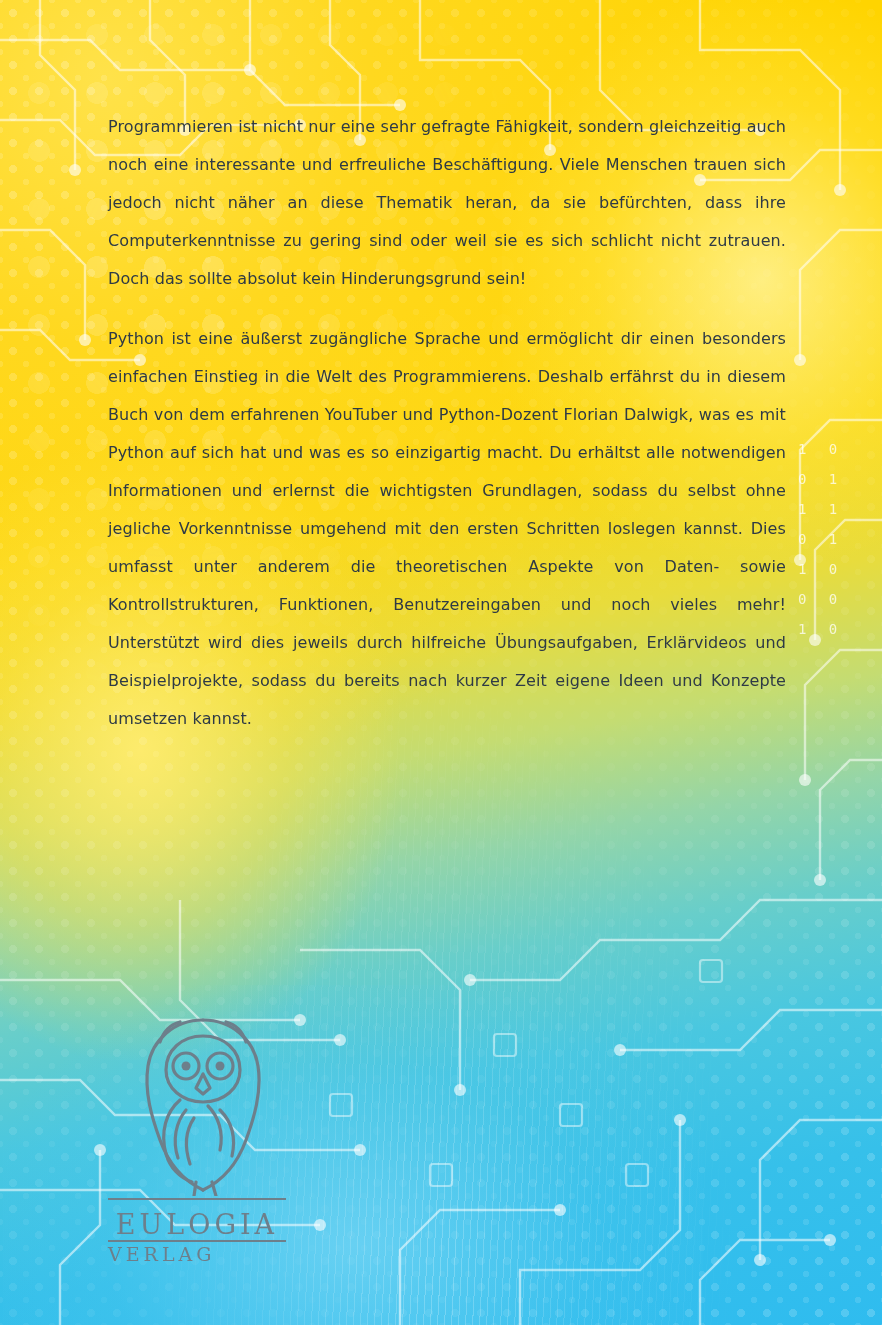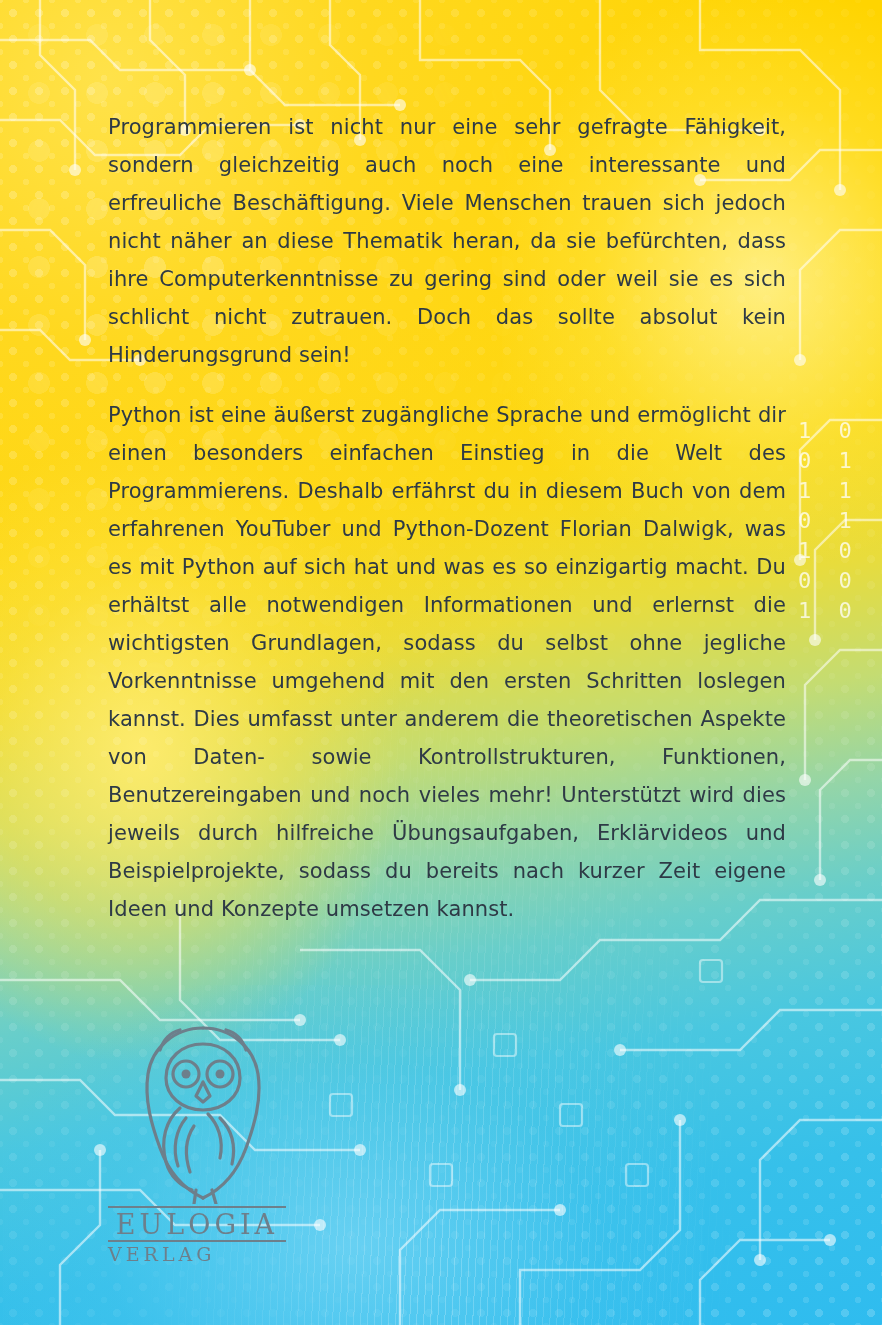--- a/index.html
+++ b/index.html
@@ -104,43 +104,43 @@
       rgba(255,255,255,0) 1px,
       rgba(255,255,255,0) 7px);
     -webkit-mask-image: radial-gradient(ellipse 40% 70% at 50% 95%, rgba(0,0,0,0.95) 0%, rgba(0,0,0,0.25) 55%, rgba(0,0,0,0) 85%);
             mask-image: radial-gradient(ellipse 40% 70% at 50% 95%, rgba(0,0,0,0.95) 0%, rgba(0,0,0,0.25) 55%, rgba(0,0,0,0) 85%);
   }
 
   
   .binary {
     position: absolute;
     right: 14px;
-    top: 416px;
+    top: 434px;
     width: 70px;
     font-family: "DejaVu Sans Mono", monospace;
-    font-size: 22px;
+    font-size: 14px;
     line-height: 30px;
     color: rgba(255,255,255,0.75);
     letter-spacing: 7px;
     pointer-events: none;
     white-space: pre;
   }
 
   
   .content {
     position: absolute;
     left: 108px;
     top: 108px;
     width: 678px;
   }
   .para {
     margin: 0 0 22px 0;
     color: #2e3a46;
     font-family: "DejaVu Sans", sans-serif;
-    font-size: 21px;
+    font-size: 16px;
     line-height: 38px;
     text-align: justify;
     text-justify: inter-word;
     letter-spacing: 0.1px;
   }
   .para:last-of-type { margin-bottom: 1px; }
 
   .tagline {
     margin: 44px 0 0 70px;
     color: #d02626;
@@ -157,21 +157,21 @@
     bottom: 60px;
     width: 200px;
     color: #6d7f8b;
   }
   .logo-owl { display: block; }
   .logo-name-box {
     margin-top: 2px;
     border-top: 2px solid #6d7f8b;
     border-bottom: 2px solid #6d7f8b;
     text-align: center;
-    padding: 3px 0 1px 0;
+    padding: 11px 0 1px 0;
     width: 178px;
   }
   .logo-name {
     font-family: "DejaVu Serif", serif;
     font-size: 27px;
     letter-spacing: 4px;
     color: #6d7f8b;
     line-height: 1.05;
   }
   .logo-sub {

